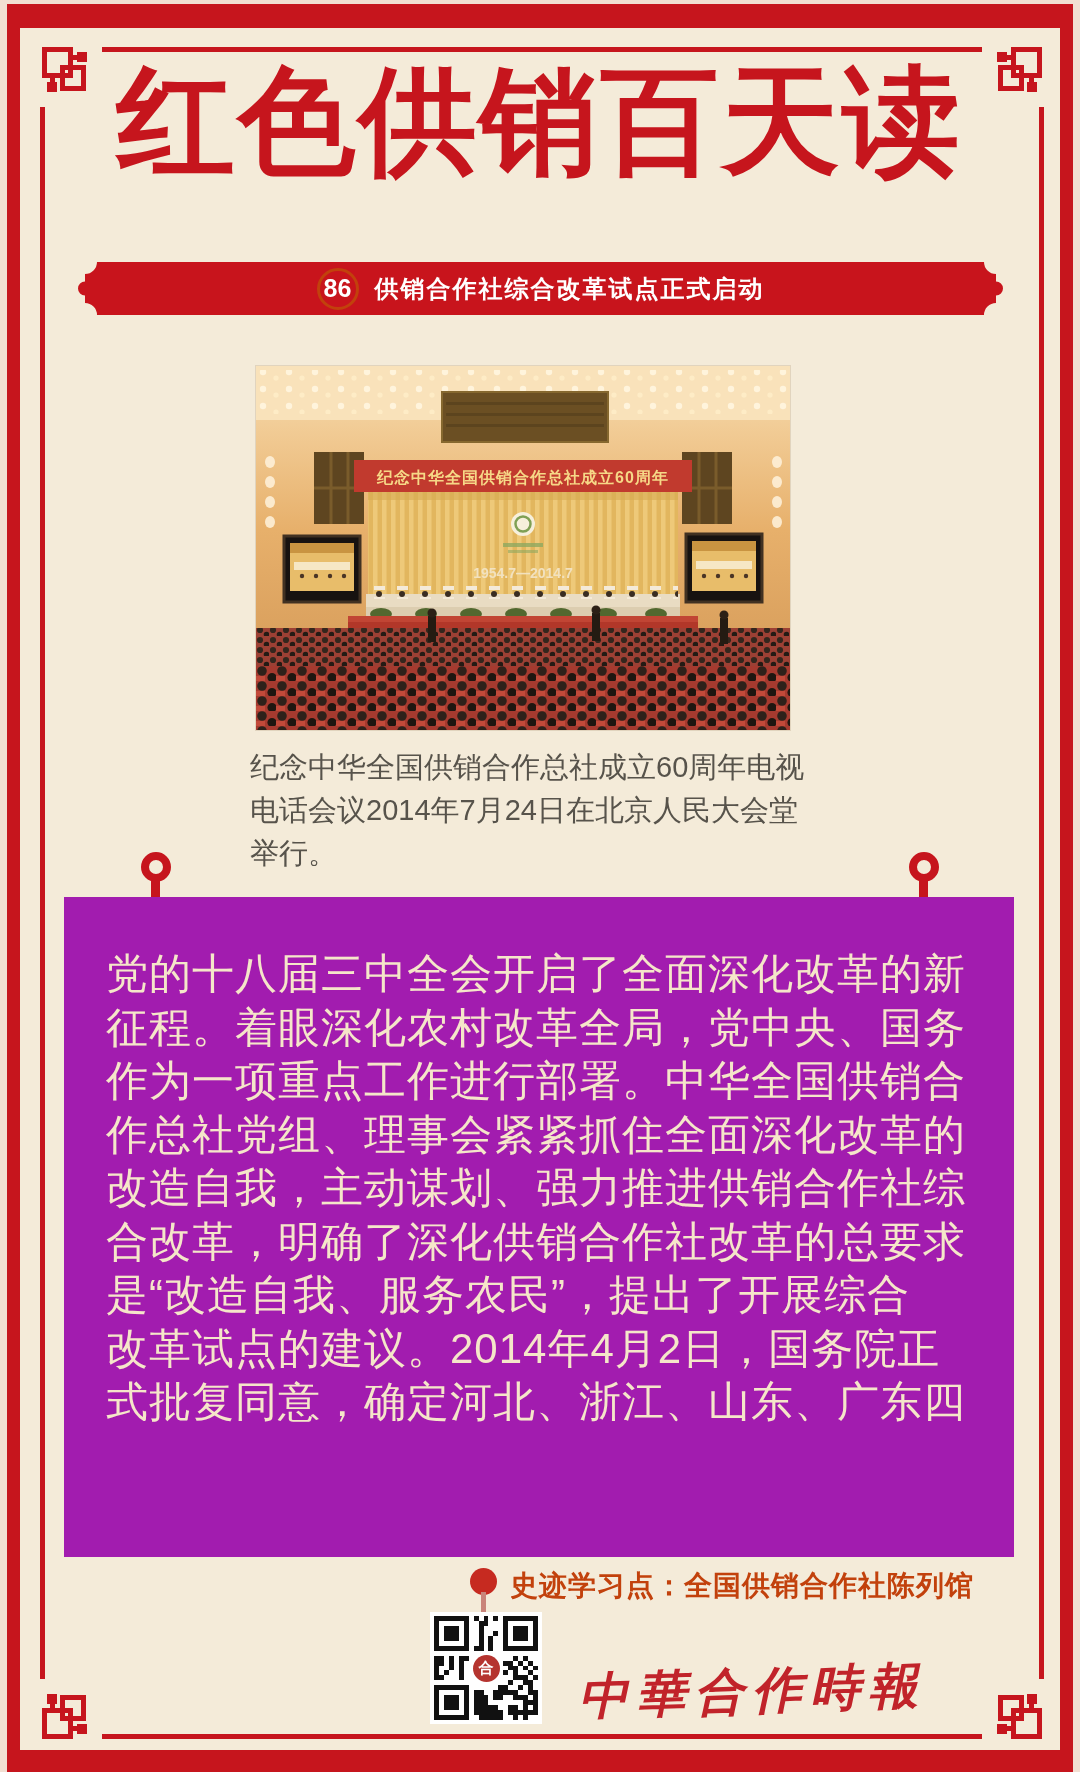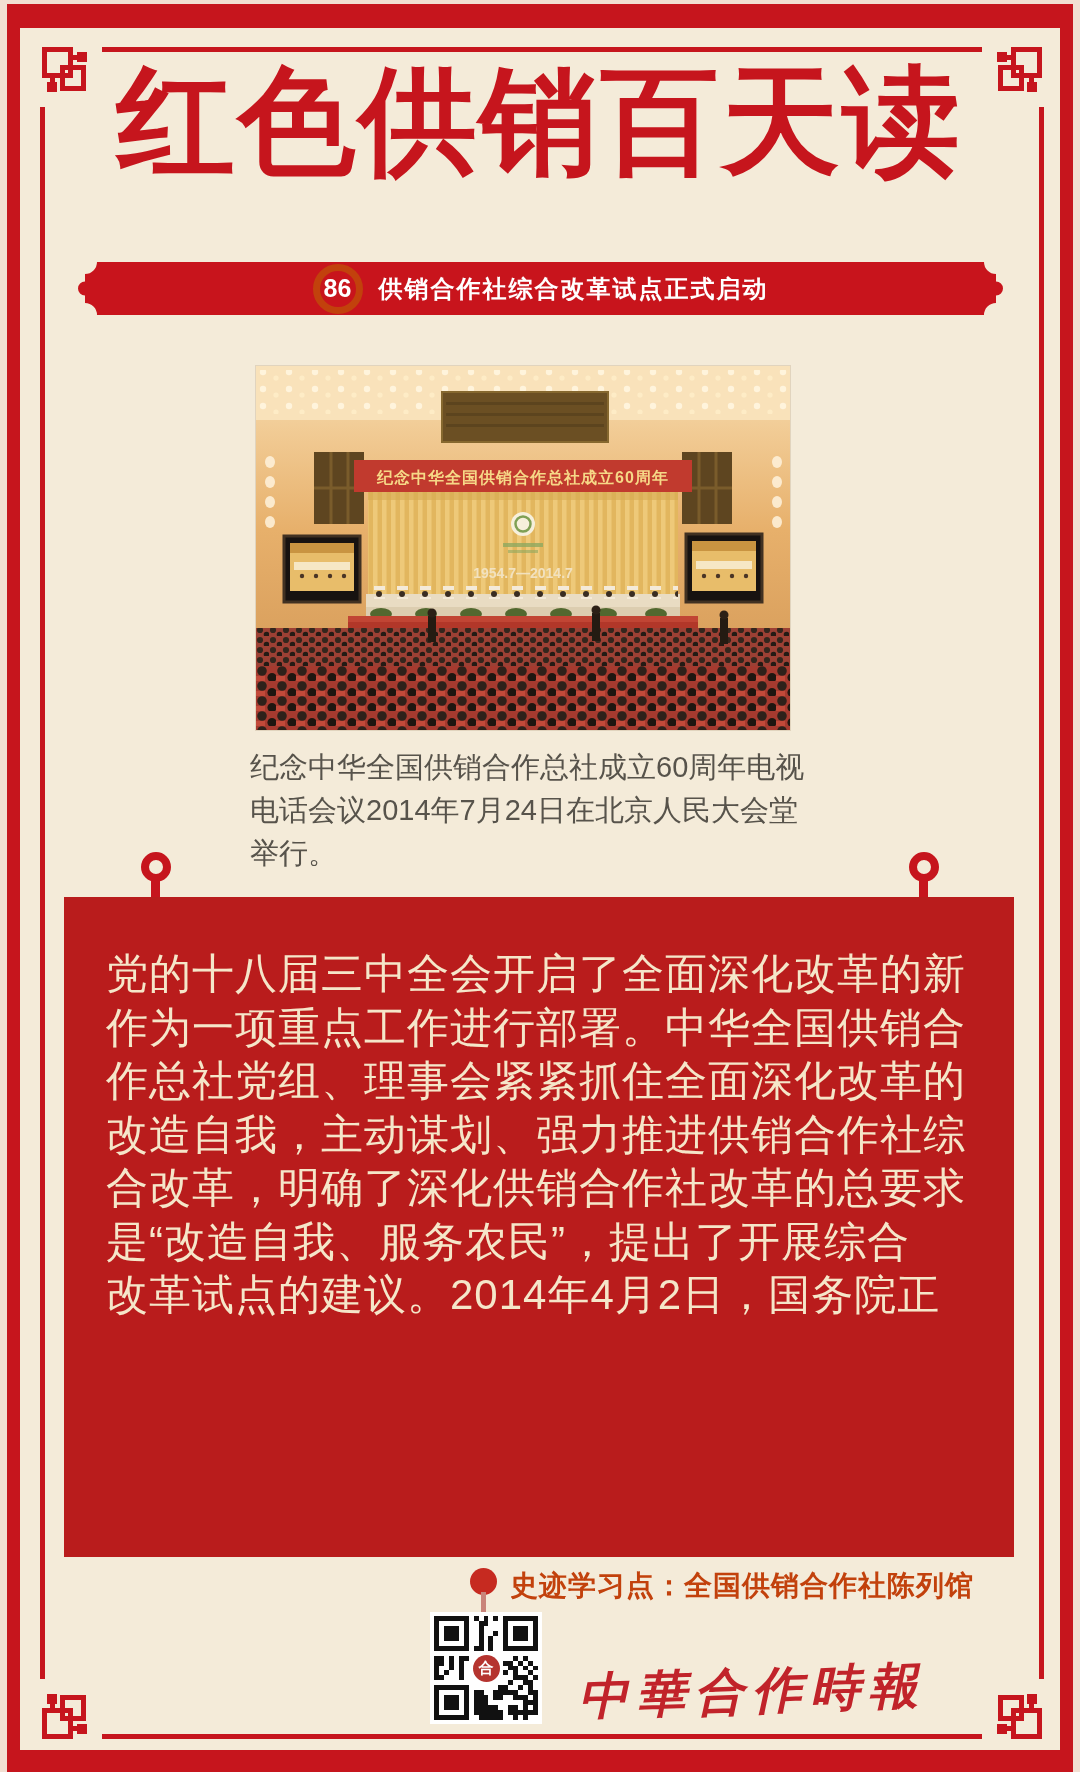--- a/index.html
+++ b/index.html
@@ -24,41 +24,41 @@
   
   .title{position:absolute;top:52px;left:0;width:100%;text-align:center;
     font-family:"Liberation Serif","DejaVu Serif",serif;font-weight:bold;
     font-size:118px;line-height:1.2;letter-spacing:3px;color:var(--red);}
 
   
   .banner{position:absolute;left:78px;top:262px;width:925px;height:53px;}
   .banner svg{position:absolute;left:0;top:0;}
   .banner-content{position:absolute;left:0;top:0;width:100%;height:100%;
     display:flex;align-items:center;justify-content:center;gap:16px;color:#fff;}
-  .badge{width:36px;height:36px;border:7px solid #c2410c;border-radius:50%;
+  .badge{width:36px;height:36px;border:3px solid #c2410c;border-radius:50%;
     display:flex;align-items:center;justify-content:center;
     font-size:25px;font-weight:bold;flex:0 0 auto;}
   .banner-label{font-size:24px;font-weight:bold;letter-spacing:2px;}
 
   
   .photo{position:absolute;left:256px;top:366px;width:534px;height:364px;
     box-shadow:0 0 0 1px rgba(120,80,40,.15);}
 
   
   .caption{position:absolute;left:250px;top:746px;width:566px;
     font-size:29px;line-height:43px;color:#57534b;}
 
   
   .pin-ring{position:absolute;width:14px;height:14px;border:8px solid var(--red);
     border-radius:50%;}
   .pin-stem{position:absolute;width:9px;background:var(--red);}
 
   
   .red-box{position:absolute;left:64px;top:897px;width:950px;height:660px;
-    background:#b91c1c;padding:0;box-sizing:border-box;}
+    background:#a21caf;padding:0;box-sizing:border-box;}
   .box-text{position:absolute;left:42px;top:50px;}
   .box-line{font-size:42px;line-height:53.5px;letter-spacing:1px;
     color:#f5e6c9;white-space:nowrap;font-weight:500;}
 
   
   .site-pin{position:absolute;left:470px;top:1568px;width:27px;height:27px;
     background:#c62a20;border-radius:50%;}
   .site-pin-stem{position:absolute;left:481px;top:1592px;width:5px;height:22px;background:#c9847a;}
   .site-line{position:absolute;left:510px;top:1567px;font-size:28px;font-weight:bold;
     color:#c2410c;letter-spacing:1px;white-space:nowrap;}
@@ -286,26 +286,28 @@
   <div class="caption">纪念中华全国供销合作总社成立60周年电视电话会议2014年7月24日在北京人民大会堂举行。</div>
 
   <div class="pin-ring" style="left:141px;top:852px;"></div>
   <div class="pin-stem" style="left:151px;top:878px;height:22px;"></div>
   <div class="pin-ring" style="left:909px;top:852px;"></div>
   <div class="pin-stem" style="left:919px;top:878px;height:22px;"></div>
 
   <div class="red-box">
     <div class="box-text">
       <div class="box-line">党的十八届三中全会开启了全面深化改革的新</div>
+      <div class="box-line">征程。着眼深化农村改革全局，党中央、国务</div>
       <div class="box-line">作为一项重点工作进行部署。中华全国供销合</div>
       <div class="box-line">作总社党组、理事会紧紧抓住全面深化改革的</div>
       <div class="box-line">改造自我，主动谋划、强力推进供销合作社综</div>
       <div class="box-line">合改革，明确了深化供销合作社改革的总要求</div>
       <div class="box-line">是“改造自我、服务农民”，提出了开展综合</div>
       <div class="box-line">改革试点的建议。2014年4月2日，国务院正</div>
+      <div class="box-line">式批复同意，确定河北、浙江、山东、广东四</div>
     </div>
   </div>
 
   <div class="site-pin"></div>
   <div class="site-pin-stem"></div>
   <div class="site-line">史迹学习点：全国供销合作社陈列馆</div>
 
   <div class="qr">
     <svg id="qr-svg" viewBox="0 0 21 21" fill="#111">
         <g>

